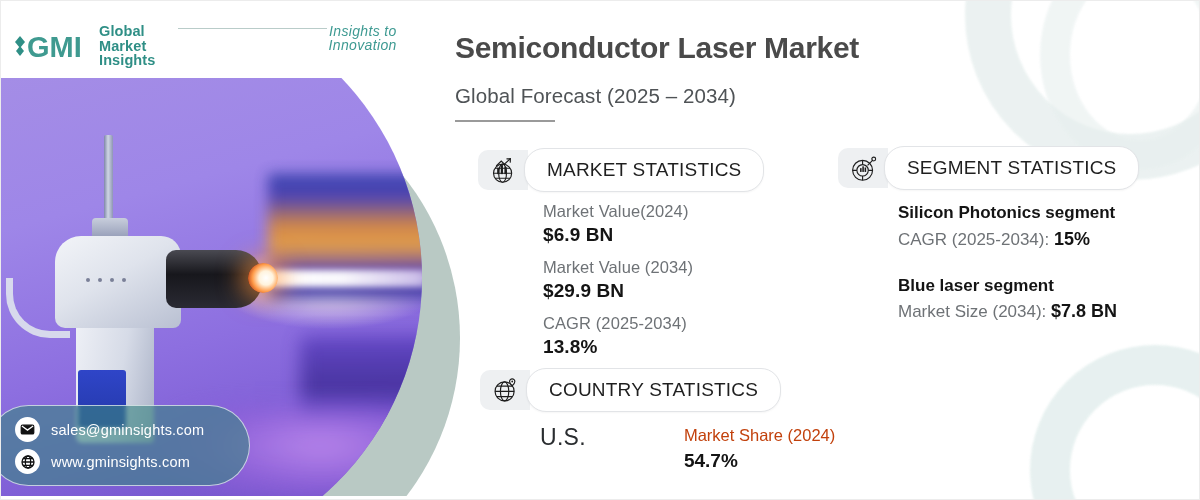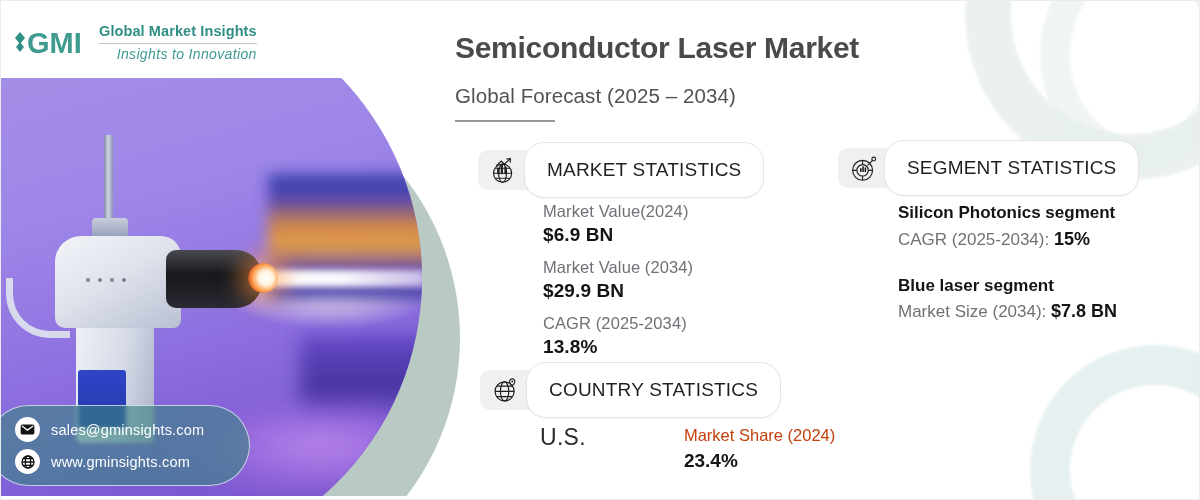--- a/index.html
+++ b/index.html
@@ -266,21 +266,21 @@
   .logo {
     position: absolute;
     left: 14px;
     top: 24px;
     display: flex;
     align-items: center;
     gap: 9px;
     z-index: 5;
   }
   .logo-mark { display: flex; align-items: center; }
-  .logo-text { display: flex; flex-direction: column; line-height: 1; }
+  .logo-text { display: flex; flex-direction: row; line-height: 1; }
   .logo-name {
     font-size: 14.5px;
     font-weight: 700;
     color: #2f8f86;
     letter-spacing: .1px;
   }
   .logo-rule {
     height: 1px;
     background: #b9ccc9;
     margin: 4px 0 3px 0;
@@ -333,21 +333,21 @@
     width: 50px;
     height: 40px;
     border-radius: 10px 0 0 10px;
     background: #eef0f2;
     display: flex;
     align-items: center;
     justify-content: center;
     margin-right: -4px;
   }
   .badge-label {
-    height: 56px;
+    height: 44px;
     padding: 0 22px;
     background: #ffffff;
     border: 1px solid #e2e4e7;
     border-radius: 20px;
     display: flex;
     align-items: center;
     font-size: 19px;
     color: #1f1f1f;
     letter-spacing: .2px;
     box-shadow: 0 1px 2px rgba(0,0,0,.04);
@@ -579,18 +579,18 @@
         <circle cx="23.4" cy="6.1" r="1.05" fill="#1d1d1d" stroke="none"></circle>
       </svg>
     </span>
     <span class="badge-label">COUNTRY STATISTICS</span>
   </div>
 
   <div class="stats-country">
     <div class="country-name">U.S.</div>
     <div>
       <div class="country-share-lbl">Market Share (2024)</div>
-      <div class="country-share-val">23.4%</div>
+      <div class="country-share-val">54.7%</div>
     </div>
   </div>
 
   <div class="frame-border"></div>
 </div>
 
 </body></html>

